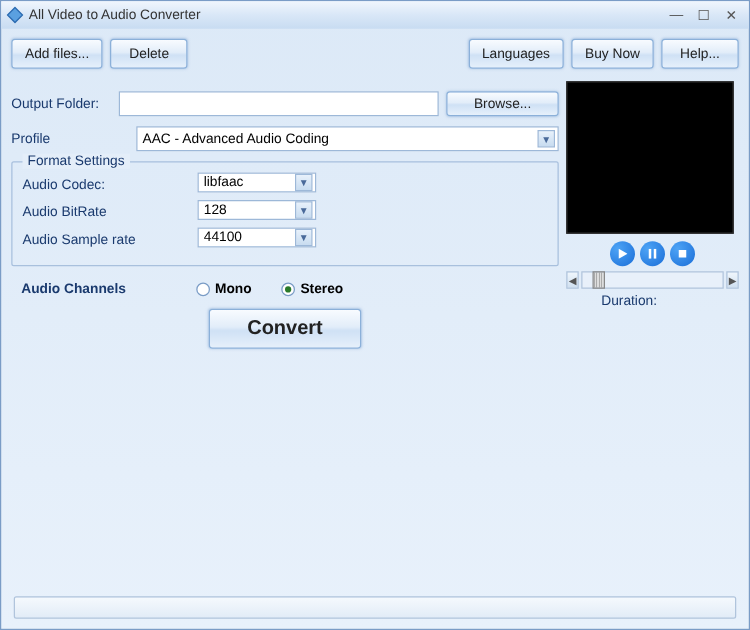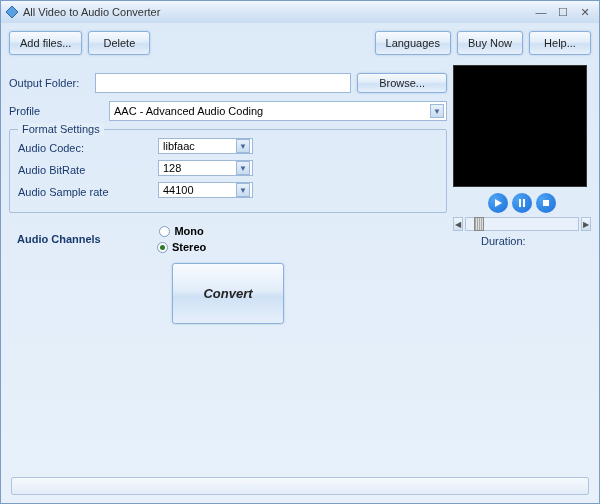--- a/index.html
+++ b/index.html
@@ -32,28 +32,28 @@
 .profile-row { display: flex; align-items: center; gap: 20px; margin-top: 8px; }
 .profile-row .lbl { width: 80px; color: #1a3a6e; }
 .select { flex: 1; height: 20px; border: 1px solid #9db8d8; background: #fff; display: flex; align-items: center; justify-content: space-between; padding: 0 2px 0 4px; }
 .select-text { color: #000; }
 .select-arrow { width: 14px; height: 14px; background: linear-gradient(to bottom,#e8f1fb,#c8dcf0); border: 1px solid #9db8d8; display: flex; align-items: center; justify-content: center; font-size: 8px; color: #4a6a9a; }
 .fieldset { border: 1px solid #a8c0dd; border-radius: 2px; margin-top: 8px; padding: 8px; position: relative; }
 .fieldset-legend { position: absolute; top: -7px; left: 8px; background: #e4eef9; padding: 0 4px; color: #1a3a6e; }
 .format-row { display: flex; align-items: flex-end; margin-bottom: 6px; }
 .format-row .flbl { width: 140px; color: #1a3a6e; }
 .format-select { width: 95px; height: 16px; border: 1px solid #9db8d8; background: #fff; display: flex; align-items: center; justify-content: space-between; padding: 0 2px 0 4px; }
-.radio-group { display: flex; gap: 4px; align-items: center; flex-direction: column; }
+.radio-group { display: flex; gap: 24px; align-items: center; }
 .radio-item { display: flex; align-items: center; gap: 4px; }
 .radio-outer { width: 11px; height: 11px; border: 1px solid #7a9cc6; border-radius: 50%; display: flex; align-items: center; justify-content: center; background: #fff; }
 .radio-dot { width: 5px; height: 5px; border-radius: 50%; background: #2a7a2a; }
 .check-row { display: flex; align-items: center; gap: 4px; margin-top: 8px; margin-left: 4px; }
 .checkbox { width: 12px; height: 12px; border: 1px solid #7a9cc6; background: #fff; }
 .convert-row { display: flex; justify-content: center; margin-top: 10px; }
-.convert-btn { font-weight: bold; font-size: 13px; padding: 22px 30px; font-style: italic; }
+.convert-btn { font-weight: bold; font-size: 16px; padding: 6px 30px; }
 .preview { background: #000; width: 134px; height: 122px; border: 1px solid #333; }
 .media-controls { display: flex; justify-content: center; gap: 4px; margin-top: 6px; }
 .media-btn { width: 20px; height: 20px; border-radius: 50%; background: radial-gradient(circle at 30% 30%, #4da3f5, #1a6ed8); display: flex; align-items: center; justify-content: center; cursor: pointer; }
 .slider-row { display: flex; align-items: center; margin-top: 4px; gap: 2px; }
 .slider-arrow { width: 10px; height: 14px; display: flex; align-items: center; justify-content: center; font-size: 8px; color: #555; cursor: pointer; border: 1px solid #b0c4dc; background: linear-gradient(to bottom,#f0f6fc,#d0e0f0); }
 .slider-track { flex: 1; height: 14px; border: 1px solid #b0c4dc; background: #e8f0fa; position: relative; }
 .slider-thumb { position: absolute; left: 8px; top: -1px; width: 10px; height: 14px; background: repeating-linear-gradient(to right, #aaa 0, #aaa 1px, #ddd 1px, #ddd 2px); border: 1px solid #888; }
 .info-row { color: #1a3a6e; margin-top: 4px; padding-left: 28px; }
 .progress-area { position: absolute; bottom: 8px; left: 10px; right: 10px; height: 18px; border: 1px solid #b0c4dc; background: linear-gradient(to bottom, #f5f9fd, #e2ecf7); border-radius: 2px; }
 .channels-row { display: flex; align-items: center; margin-top: 12px; margin-left: 8px; font-weight: bold; }

